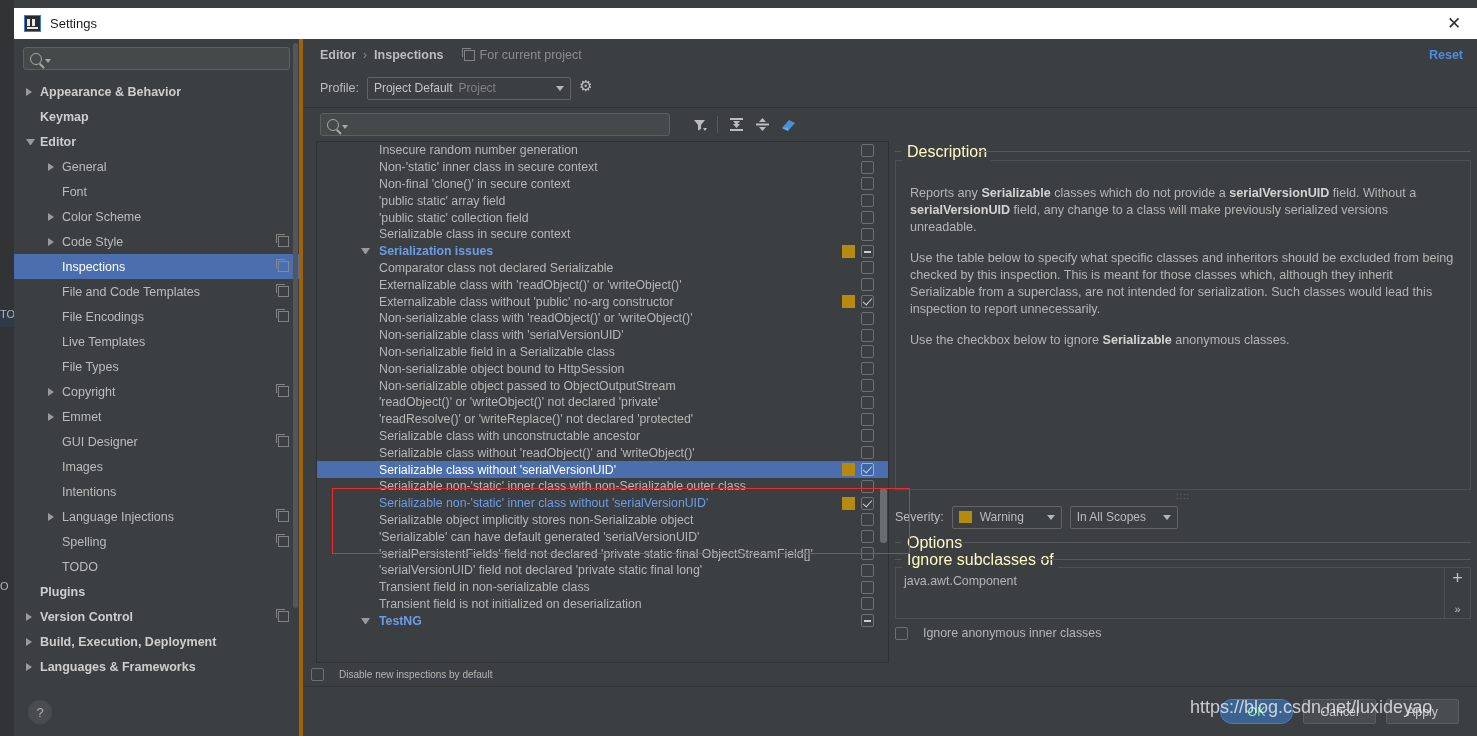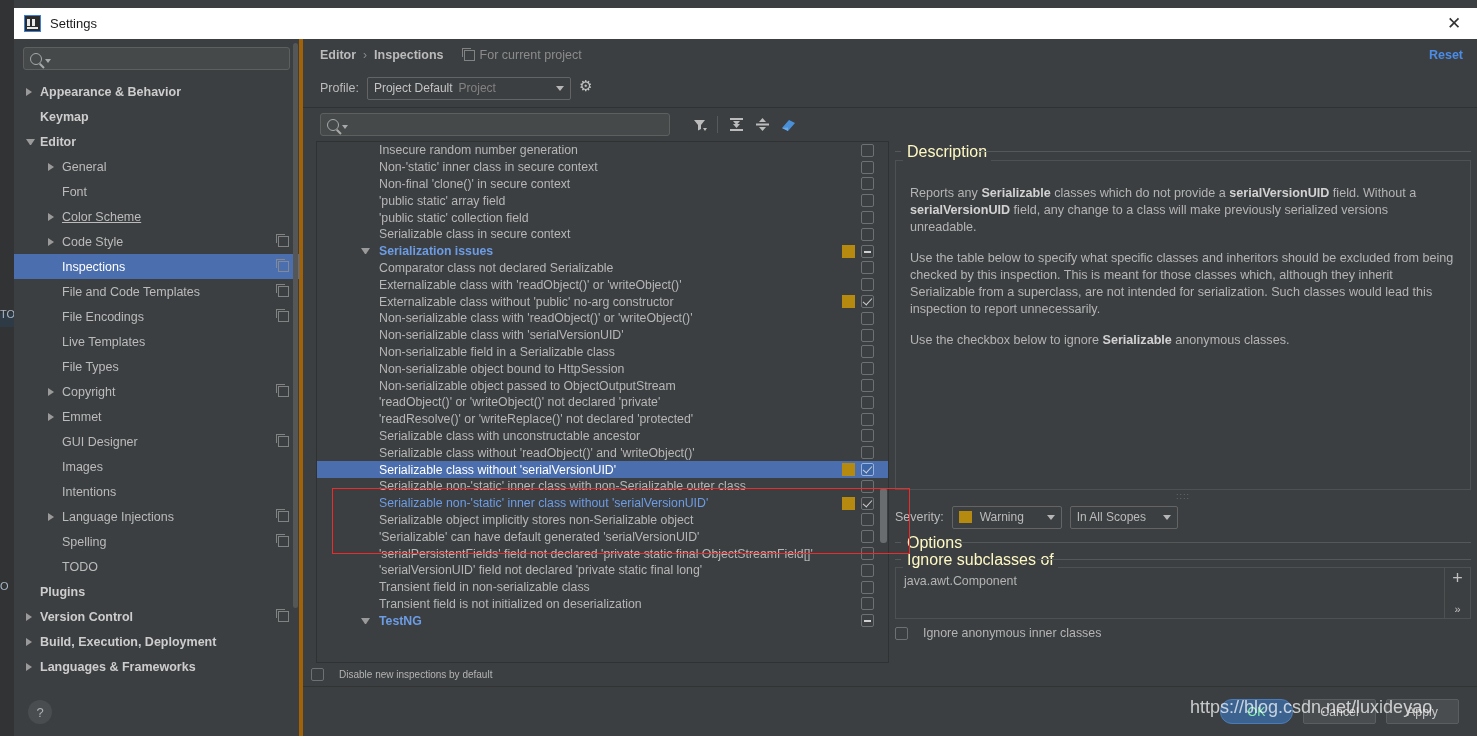--- a/index.html
+++ b/index.html
@@ -240,21 +240,21 @@
             <span class="tlabel">Editor</span>
           </div>
           <div class="tree-row" style="padding-left: 34px;">
             <span class="tw right"></span>
             <span class="tlabel">General</span>
           </div>
           <div class="tree-row" style="padding-left: 34px;">
             <span class="tw none"></span>
             <span class="tlabel">Font</span>
           </div>
-          <div class="tree-row" style="padding-left: 34px; text-decoration: underline;">
+          <div class="tree-row" style="padding-left: 34px;">
             <span class="tw right"></span>
             <span class="tlabel">Color Scheme</span>
           </div>
           <div class="tree-row" style="padding-left: 34px;">
             <span class="tw right"></span>
             <span class="tlabel">Code Style</span>
             <span class="copyicon"></span>
           </div>
           <div class="tree-row sel" style="padding-left: 34px;">
             <span class="tw none"></span>

